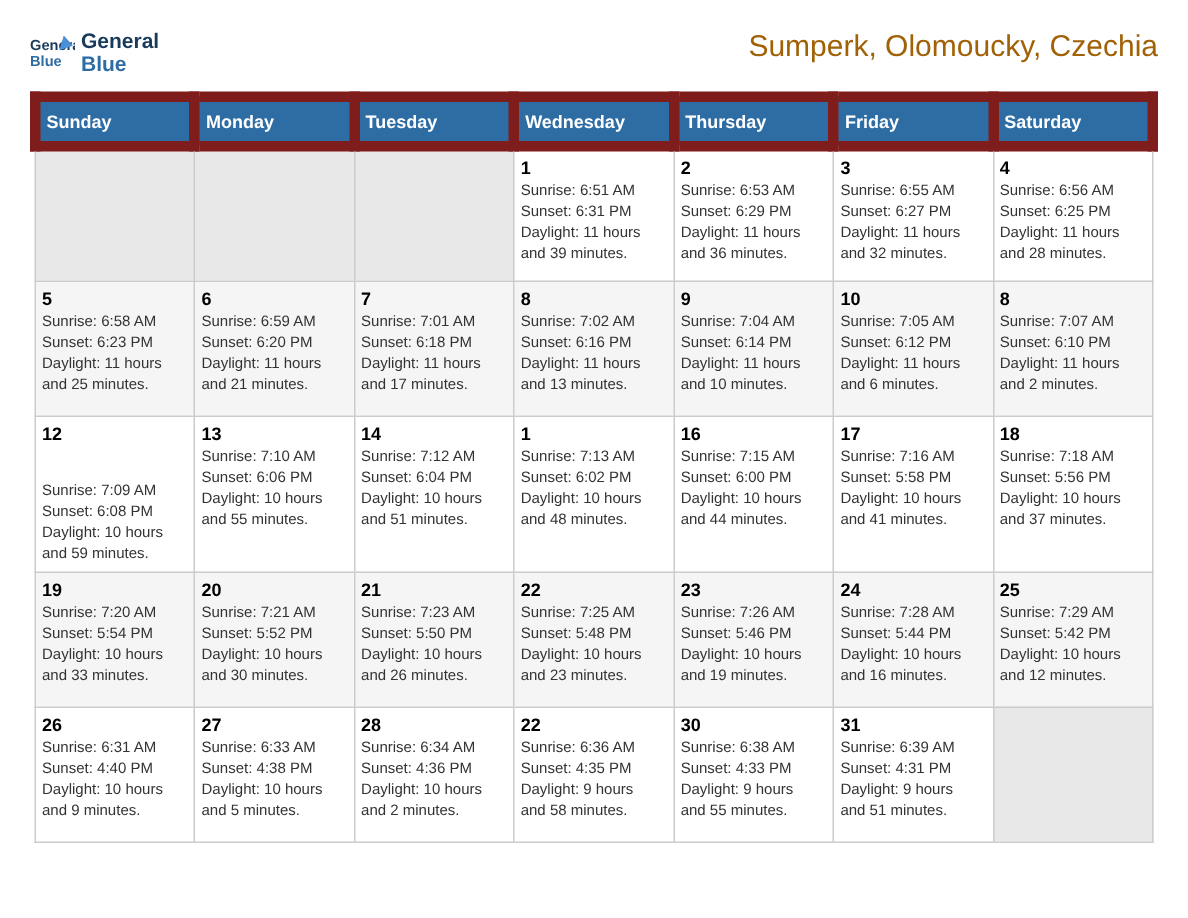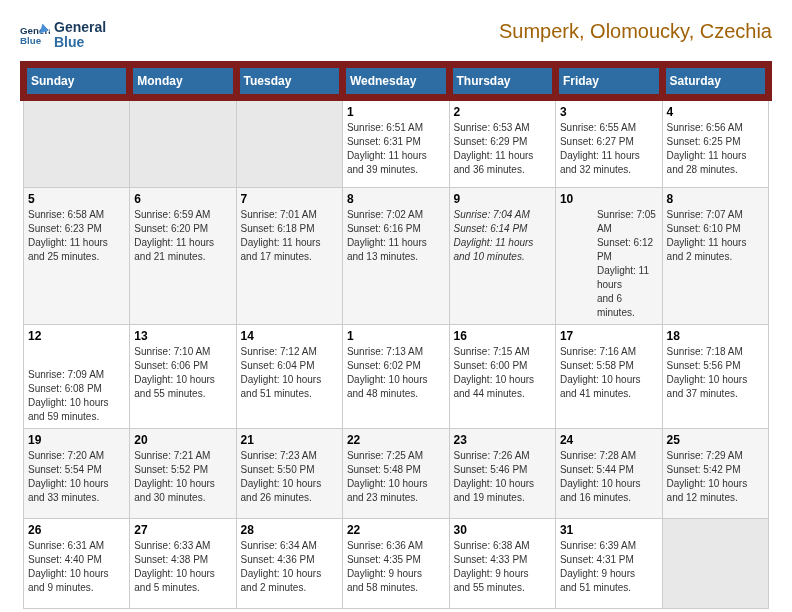--- a/index.html
+++ b/index.html
@@ -168,28 +168,28 @@
         </td>
         <td>
           <div class="day-number">8</div>
           <div class="day-content" style="white-space: pre-line;">Sunrise: 7:02 AM
 Sunset: 6:16 PM
 Daylight: 11 hours
 and 13 minutes.</div>
         </td>
         <td>
           <div class="day-number">9</div>
-          <div class="day-content" style="white-space: pre-line; font-style: italic;">Sunrise: 7:04 AM
+          <div class="day-content" style="white-space: pre-line;">Sunrise: 7:04 AM
 Sunset: 6:14 PM
 Daylight: 11 hours
 and 10 minutes.</div>
         </td>
         <td>
           <div class="day-number">10</div>
-          <div class="day-content" style="white-space: pre-line; margin-left: 37px;">Sunrise: 7:05 AM
+          <div class="day-content" style="white-space: pre-line;">Sunrise: 7:05 AM
 Sunset: 6:12 PM
 Daylight: 11 hours
 and 6 minutes.</div>
         </td>
         <td>
           <div class="day-number">8</div>
           <div class="day-content" style="white-space: pre-line;">Sunrise: 7:07 AM
 Sunset: 6:10 PM
 Daylight: 11 hours
 and 2 minutes.</div>

